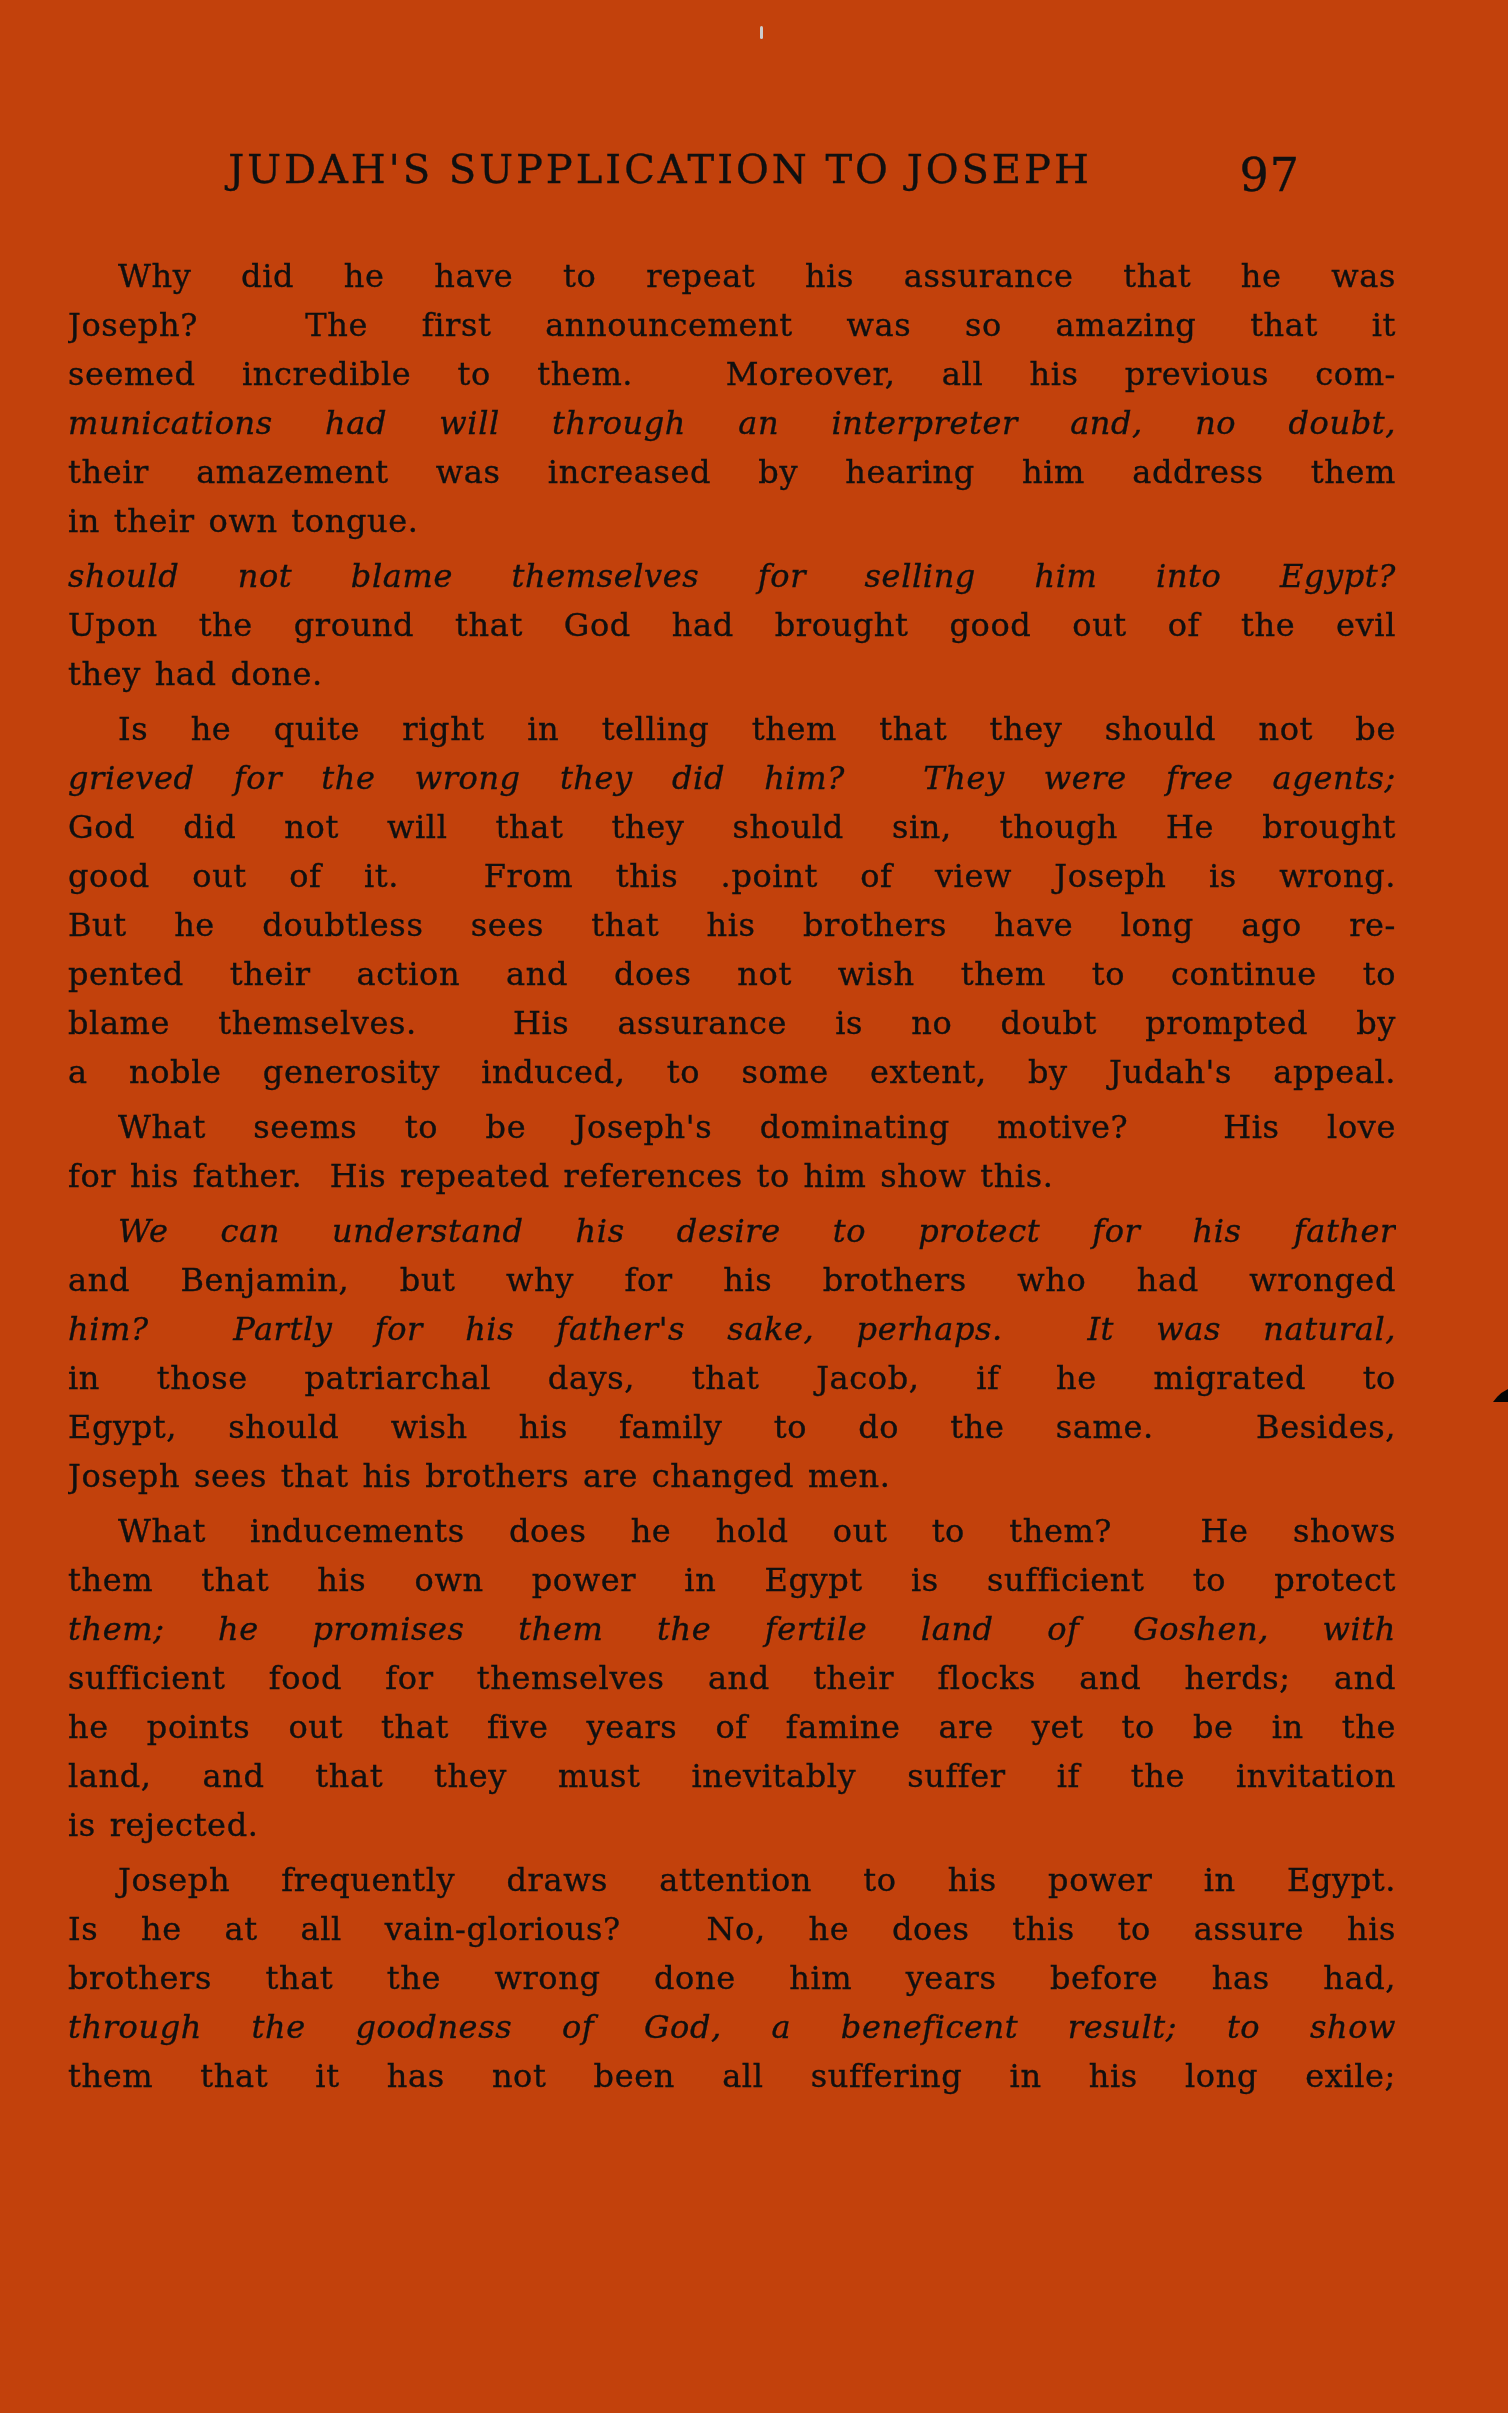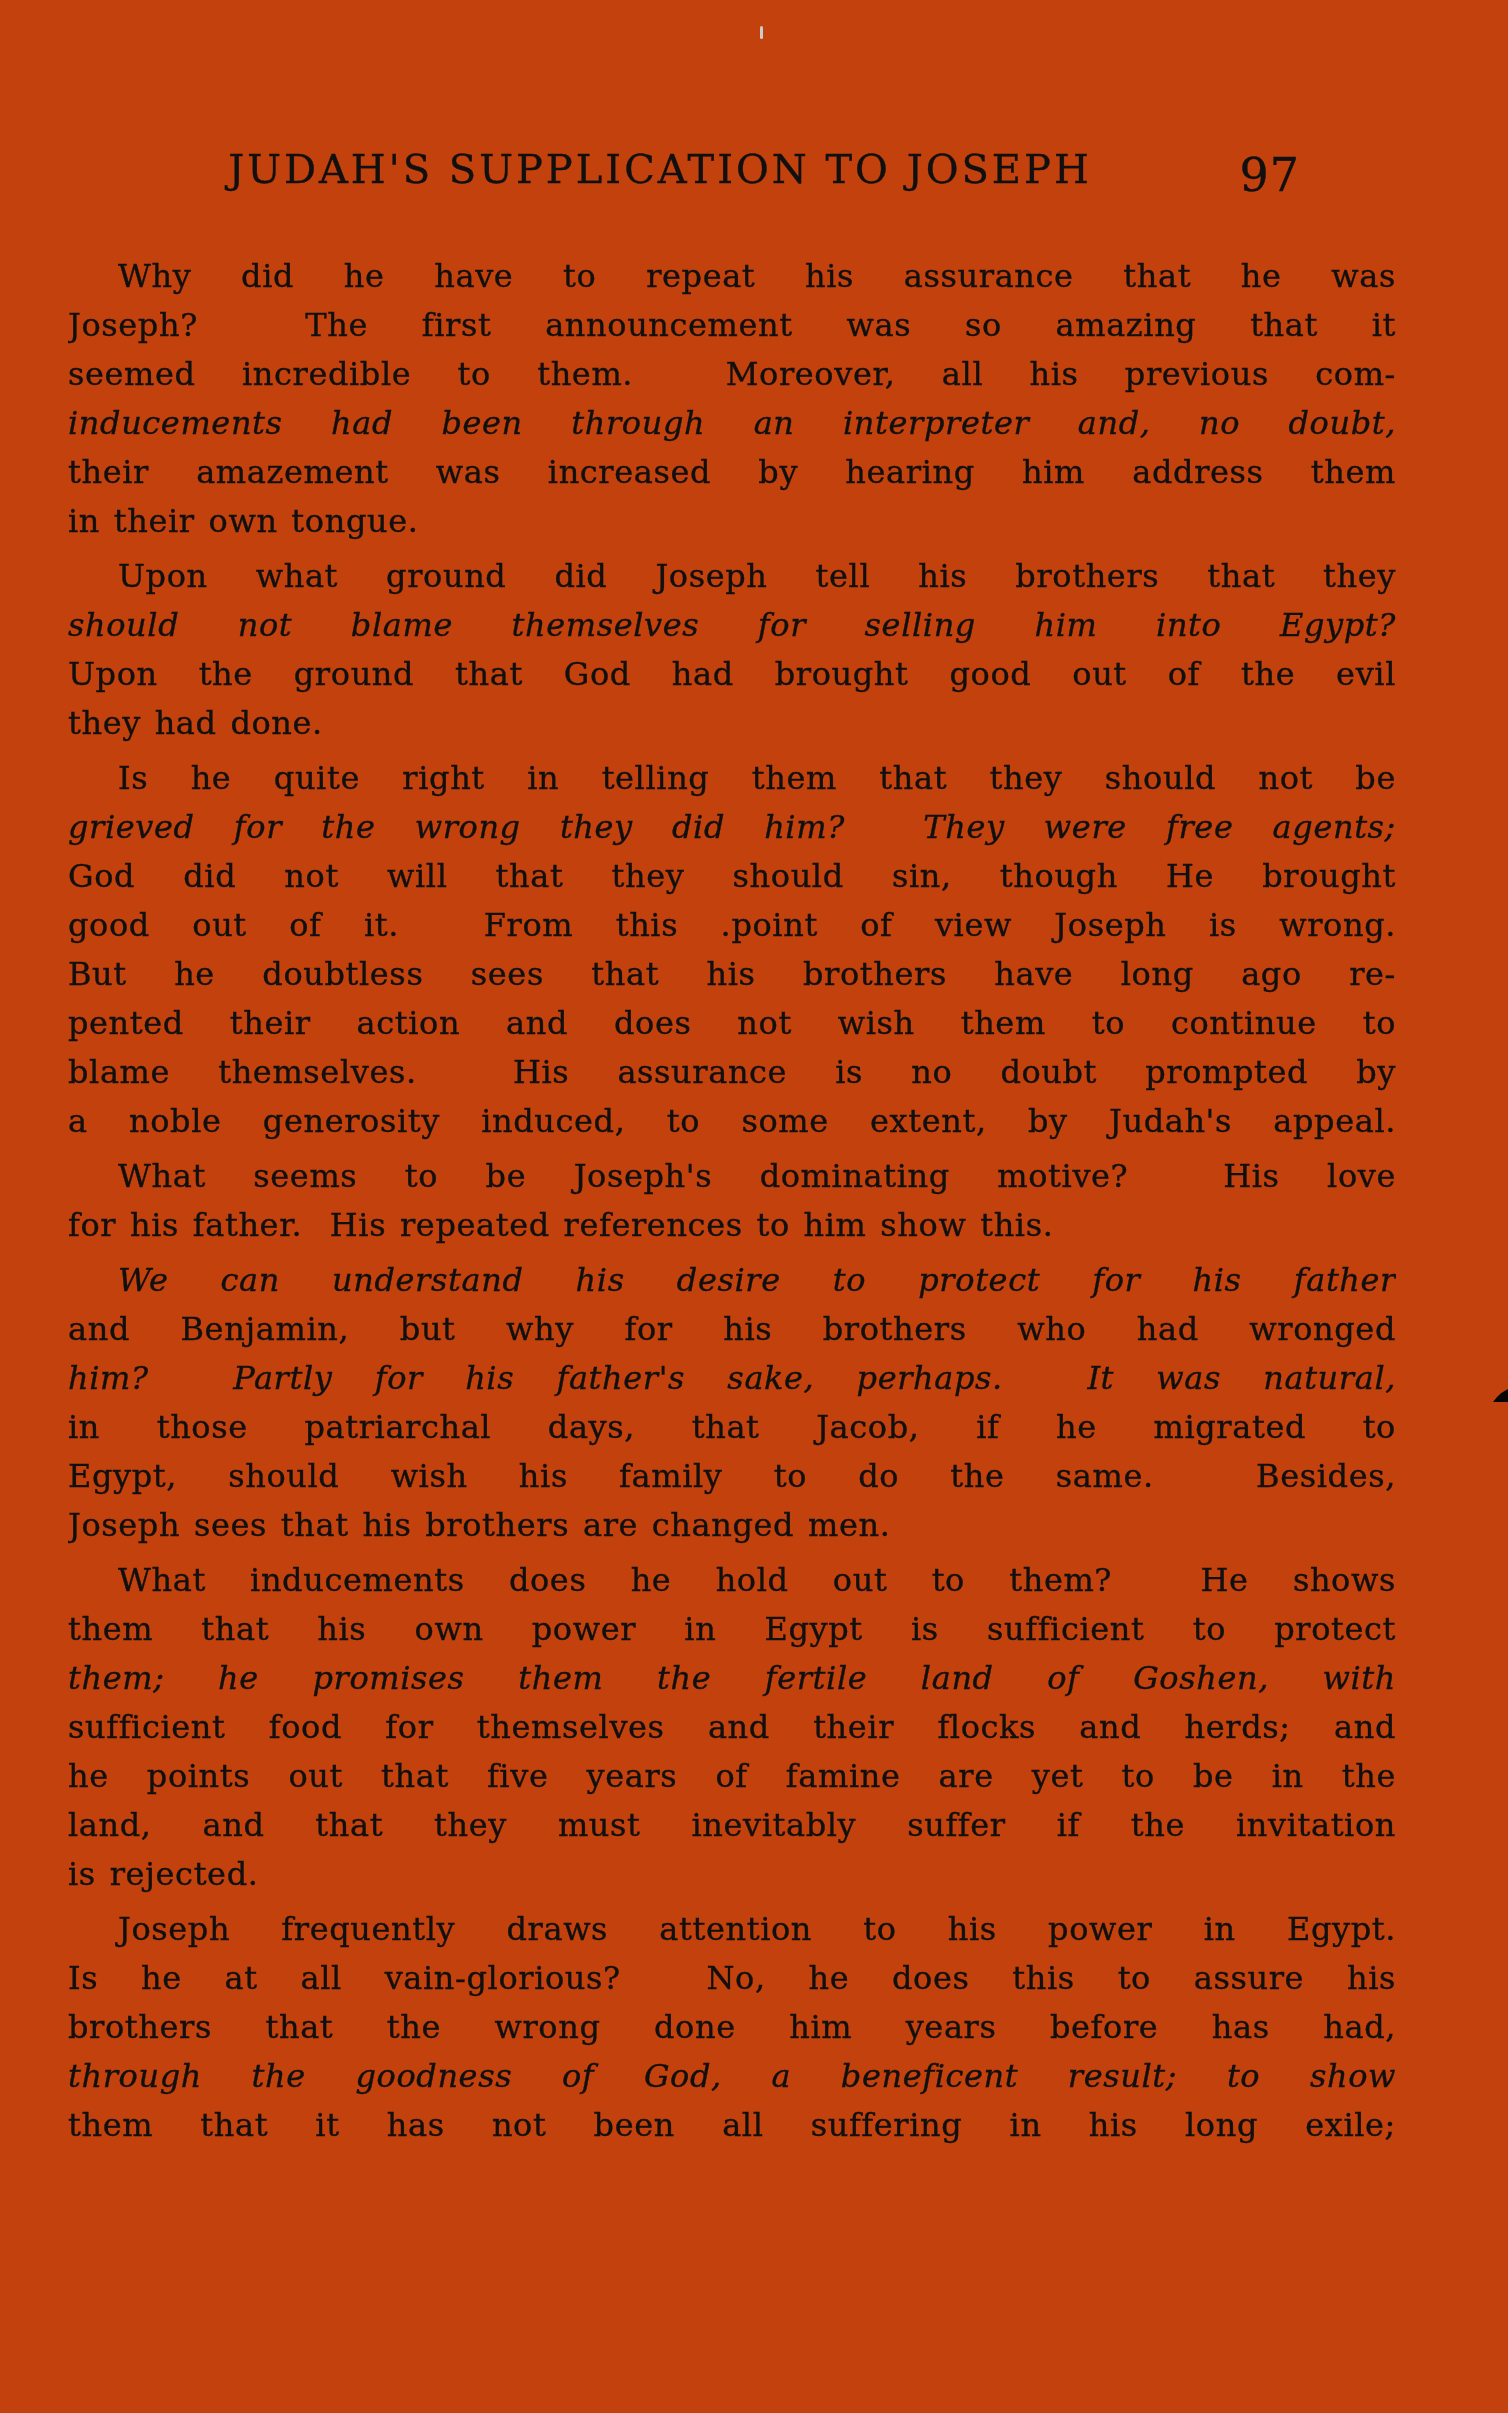--- a/index.html
+++ b/index.html
@@ -74,26 +74,25 @@
   <header class="page-header">
     <div class="running-title">JUDAH'S SUPPLICATION TO JOSEPH</div>
     <div class="page-number">97</div>
   </header>
 
   <main class="body-text">
       <div class="para">
         <div class="line first">Why did he have to repeat his assurance that he was</div>
         <div class="line">Joseph?  The first announcement was so amazing that it</div>
         <div class="line">seemed incredible to them.  Moreover, all his previous com-</div>
-        <div class="line lean">inducements had been through an interpreter and, no doubt,</div>
+        <div class="line lean">munications had will through an interpreter and, no doubt,</div>
         <div class="line">their amazement was increased by hearing him address them</div>
         <div class="line left-last">in their own tongue.</div>
       </div>
       <div class="para">
-        <div class="line first">Upon what ground did Joseph tell his brothers that they</div>
         <div class="line lean">should not blame themselves for selling him into Egypt?</div>
         <div class="line">Upon the ground that God had brought good out of the evil</div>
         <div class="line left-last">they had done.</div>
       </div>
       <div class="para">
         <div class="line first">Is he quite right in telling them that they should not be</div>
         <div class="line lean">grieved for the wrong they did him?  They were free agents;</div>
         <div class="line">God did not will that they should sin, though He brought</div>
         <div class="line">good out of it.  From this .point of view Joseph is wrong.</div>
         <div class="line">But he doubtless sees that his brothers have long ago re-</div>

